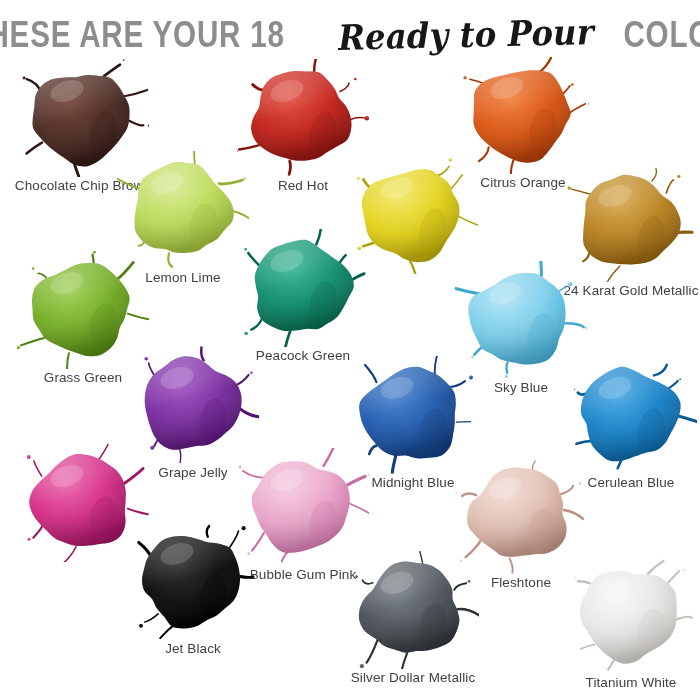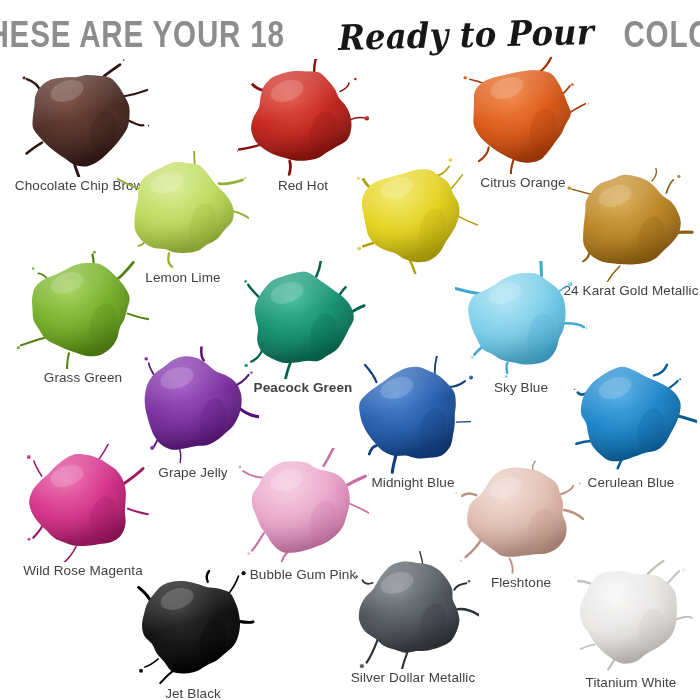--- a/index.html
+++ b/index.html
@@ -308,21 +308,21 @@
           <circle cx="1.3" cy="96.6" r="1.68" fill="url(#g6)"></circle>
           <path d="M52.0,102.3Q49.8,109.5 50.2,118.1" fill="none" stroke="#4f8010" stroke-width="2.04" stroke-linecap="round"></path>
           <path d="M110.2,58.0C109.3,61.5 108.6,64.8 107.4,68.0C106.1,71.1 103.9,73.7 102.7,76.9C101.4,80.2 101.5,84.3 99.9,87.7C98.4,91.1 96.1,94.8 93.2,97.5C90.3,100.2 86.6,102.9 82.8,104.2C78.9,105.4 74.2,105.4 70.1,104.9C66.0,104.4 62.1,102.6 58.4,101.4C54.7,100.2 51.3,99.0 47.9,97.7C44.5,96.3 41.3,94.9 38.0,93.2C34.7,91.5 31.0,90.0 28.3,87.5C25.7,85.1 24.1,81.6 22.1,78.5C20.2,75.4 17.7,72.3 16.6,68.9C15.5,65.5 15.8,61.7 15.5,58.0C15.3,54.3 14.7,50.5 15.2,46.8C15.7,43.1 16.4,38.8 18.5,35.7C20.6,32.6 24.4,30.0 27.7,28.0C31.1,26.0 35.3,25.2 38.7,23.7C42.1,22.2 44.9,20.7 48.2,19.1C51.5,17.5 54.6,15.1 58.3,14.0C61.9,12.8 66.0,12.3 70.0,12.1C74.0,11.9 78.6,11.7 82.3,12.9C86.1,14.1 89.5,16.9 92.6,19.4C95.7,21.8 98.2,24.7 100.8,27.6C103.4,30.4 106.0,33.2 108.0,36.4C110.0,39.6 112.3,43.2 112.6,46.8C113.0,50.4 111.0,54.5 110.2,58.0Z" fill="url(#g6)"></path>
           <path d="M110.2,58.0C109.3,61.5 108.6,64.8 107.4,68.0C106.1,71.1 103.9,73.7 102.7,76.9C101.4,80.2 101.5,84.3 99.9,87.7C98.4,91.1 96.1,94.8 93.2,97.5C90.3,100.2 86.6,102.9 82.8,104.2C78.9,105.4 74.2,105.4 70.1,104.9C66.0,104.4 62.1,102.6 58.4,101.4C54.7,100.2 51.3,99.0 47.9,97.7C44.5,96.3 41.3,94.9 38.0,93.2C34.7,91.5 31.0,90.0 28.3,87.5C25.7,85.1 24.1,81.6 22.1,78.5C20.2,75.4 17.7,72.3 16.6,68.9C15.5,65.5 15.8,61.7 15.5,58.0C15.3,54.3 14.7,50.5 15.2,46.8C15.7,43.1 16.4,38.8 18.5,35.7C20.6,32.6 24.4,30.0 27.7,28.0C31.1,26.0 35.3,25.2 38.7,23.7C42.1,22.2 44.9,20.7 48.2,19.1C51.5,17.5 54.6,15.1 58.3,14.0C61.9,12.8 66.0,12.3 70.0,12.1C74.0,11.9 78.6,11.7 82.3,12.9C86.1,14.1 89.5,16.9 92.6,19.4C95.7,21.8 98.2,24.7 100.8,27.6C103.4,30.4 106.0,33.2 108.0,36.4C110.0,39.6 112.3,43.2 112.6,46.8C113.0,50.4 111.0,54.5 110.2,58.0Z" fill="url(#s6)"></path>
           <ellipse cx="50" cy="32" rx="17" ry="10" fill="#ffffff" opacity="0.17" transform="rotate(-18 50 32)"></ellipse>
           <ellipse cx="86" cy="74" rx="13" ry="22" fill="#4f8010" opacity="0.22" transform="rotate(12 86 74)"></ellipse>
         </svg>
       </div>
       <div class="label">Grass Green</div>
     </div>
-    <div class="swatch" style="left: 228px; top: 205px; font-weight: bold;">
+    <div class="swatch" style="left: 228px; top: 173px;">
       <div class="blob-wrap">
         <svg class="blob" viewBox="0 0 132 118" xmlns="http://www.w3.org/2000/svg">
           <defs>
             <radialGradient id="g7" cx="38%" cy="30%" r="78%">
               <stop offset="0%" stop-color="#35b492"></stop>
               <stop offset="52%" stop-color="#0e8f6c"></stop>
               <stop offset="100%" stop-color="#06624a"></stop>
             </radialGradient>
             <linearGradient id="s7" x1="0" y1="0" x2="0.3" y2="1">
               <stop offset="0%" stop-color="#ffffff" stop-opacity="0.30"></stop>
@@ -505,21 +505,20 @@
           <path d="M25.0,82.4Q24.0,85.3 16.3,93.8" fill="none" stroke="#9d1460" stroke-width="2.05" stroke-linecap="round"></path>
           <circle cx="12.0" cy="95.2" r="1.41" fill="url(#g12)"></circle>
           <path d="M59.1,102.7Q53.8,113.1 46.7,118.7" fill="none" stroke="#9d1460" stroke-width="1.52" stroke-linecap="round"></path>
           <circle cx="45.9" cy="122.2" r="1.24" fill="url(#g12)"></circle>
           <path d="M108.5,58.0C108.4,61.4 107.9,64.5 107.9,68.1C107.9,71.7 109.1,75.9 108.4,79.8C107.8,83.6 106.6,88.1 104.1,91.2C101.7,94.3 97.6,96.8 93.8,98.3C89.9,99.8 85.1,99.6 81.1,100.2C77.1,100.8 73.5,101.5 69.7,101.8C65.9,102.1 62.0,102.3 58.3,101.8C54.6,101.3 51.0,99.9 47.5,98.6C44.0,97.3 40.4,96.0 37.4,94.0C34.4,91.9 32.2,89.0 29.6,86.5C27.0,83.9 24.1,81.6 21.7,78.7C19.3,75.8 16.9,72.7 15.3,69.2C13.7,65.8 12.2,61.7 12.2,58.0C12.2,54.3 13.7,50.2 15.4,46.8C17.2,43.5 20.2,40.5 22.7,37.8C25.3,35.1 28.2,33.0 30.7,30.5C33.3,28.0 35.3,25.3 38.0,22.9C40.7,20.4 43.5,17.8 46.8,15.7C50.1,13.6 53.9,11.0 57.8,10.2C61.7,9.5 66.1,10.3 70.1,11.0C74.1,11.7 78.1,12.9 81.7,14.5C85.3,16.1 88.5,18.4 91.7,20.6C94.8,22.8 98.2,24.9 100.7,27.7C103.1,30.4 105.1,33.9 106.4,37.2C107.8,40.6 108.4,44.2 108.8,47.7C109.1,51.2 108.6,54.6 108.5,58.0Z" fill="url(#g12)"></path>
           <path d="M108.5,58.0C108.4,61.4 107.9,64.5 107.9,68.1C107.9,71.7 109.1,75.9 108.4,79.8C107.8,83.6 106.6,88.1 104.1,91.2C101.7,94.3 97.6,96.8 93.8,98.3C89.9,99.8 85.1,99.6 81.1,100.2C77.1,100.8 73.5,101.5 69.7,101.8C65.9,102.1 62.0,102.3 58.3,101.8C54.6,101.3 51.0,99.9 47.5,98.6C44.0,97.3 40.4,96.0 37.4,94.0C34.4,91.9 32.2,89.0 29.6,86.5C27.0,83.9 24.1,81.6 21.7,78.7C19.3,75.8 16.9,72.7 15.3,69.2C13.7,65.8 12.2,61.7 12.2,58.0C12.2,54.3 13.7,50.2 15.4,46.8C17.2,43.5 20.2,40.5 22.7,37.8C25.3,35.1 28.2,33.0 30.7,30.5C33.3,28.0 35.3,25.3 38.0,22.9C40.7,20.4 43.5,17.8 46.8,15.7C50.1,13.6 53.9,11.0 57.8,10.2C61.7,9.5 66.1,10.3 70.1,11.0C74.1,11.7 78.1,12.9 81.7,14.5C85.3,16.1 88.5,18.4 91.7,20.6C94.8,22.8 98.2,24.9 100.7,27.7C103.1,30.4 105.1,33.9 106.4,37.2C107.8,40.6 108.4,44.2 108.8,47.7C109.1,51.2 108.6,54.6 108.5,58.0Z" fill="url(#s12)"></path>
           <ellipse cx="50" cy="32" rx="17" ry="10" fill="#ffffff" opacity="0.17" transform="rotate(-18 50 32)"></ellipse>
           <ellipse cx="86" cy="74" rx="13" ry="22" fill="#9d1460" opacity="0.22" transform="rotate(12 86 74)"></ellipse>
         </svg>
       </div>
-      <div class="label">Wild Rose Magenta</div>
     </div>
     <div class="swatch" style="left: 228px; top: 392px;">
       <div class="blob-wrap">
         <svg class="blob" viewBox="0 0 132 118" xmlns="http://www.w3.org/2000/svg">
           <defs>
             <radialGradient id="g13" cx="38%" cy="30%" r="78%">
               <stop offset="0%" stop-color="#f5c8de"></stop>
               <stop offset="52%" stop-color="#e9a3c9"></stop>
               <stop offset="100%" stop-color="#c86ea3"></stop>
             </radialGradient>
@@ -574,21 +573,21 @@
           <path d="M54.6,102.5Q58.7,110.9 57.3,116.8" fill="none" stroke="#bd9081" stroke-width="1.81" stroke-linecap="round"></path>
           <circle cx="56.7" cy="123.7" r="2.26" fill="url(#g14)"></circle>
           <path d="M107.5,58.0C108.0,61.5 110.8,65.1 111.2,68.9C111.7,72.7 111.7,77.1 110.4,80.8C109.2,84.4 106.6,88.1 103.7,90.8C100.8,93.5 96.7,95.8 92.9,97.0C89.0,98.3 84.3,97.8 80.4,98.2C76.4,98.7 73.1,99.2 69.4,99.6C65.8,100.0 62.2,100.8 58.4,100.8C54.7,100.9 50.4,101.0 47.0,99.8C43.6,98.6 40.9,95.5 37.8,93.4C34.8,91.2 31.7,89.4 28.8,87.1C25.9,84.7 23.0,82.2 20.4,79.4C17.8,76.5 14.4,73.3 13.1,69.7C11.8,66.2 12.1,61.8 12.6,58.0C13.1,54.2 13.9,50.1 16.0,47.0C18.1,43.8 22.7,41.7 25.2,39.0C27.7,36.3 29.0,33.6 31.0,30.7C33.0,27.8 34.5,24.3 37.0,21.5C39.6,18.8 42.8,16.1 46.3,14.5C49.8,12.8 54.0,12.0 58.0,11.7C61.9,11.3 66.0,11.9 69.9,12.4C73.9,12.9 78.0,13.3 81.6,14.6C85.3,15.9 88.7,18.1 92.0,20.2C95.3,22.3 99.1,24.2 101.3,27.2C103.5,30.1 104.0,34.4 105.1,37.8C106.3,41.3 107.7,44.5 108.1,47.8C108.5,51.2 107.0,54.5 107.5,58.0Z" fill="url(#g14)"></path>
           <path d="M107.5,58.0C108.0,61.5 110.8,65.1 111.2,68.9C111.7,72.7 111.7,77.1 110.4,80.8C109.2,84.4 106.6,88.1 103.7,90.8C100.8,93.5 96.7,95.8 92.9,97.0C89.0,98.3 84.3,97.8 80.4,98.2C76.4,98.7 73.1,99.2 69.4,99.6C65.8,100.0 62.2,100.8 58.4,100.8C54.7,100.9 50.4,101.0 47.0,99.8C43.6,98.6 40.9,95.5 37.8,93.4C34.8,91.2 31.7,89.4 28.8,87.1C25.9,84.7 23.0,82.2 20.4,79.4C17.8,76.5 14.4,73.3 13.1,69.7C11.8,66.2 12.1,61.8 12.6,58.0C13.1,54.2 13.9,50.1 16.0,47.0C18.1,43.8 22.7,41.7 25.2,39.0C27.7,36.3 29.0,33.6 31.0,30.7C33.0,27.8 34.5,24.3 37.0,21.5C39.6,18.8 42.8,16.1 46.3,14.5C49.8,12.8 54.0,12.0 58.0,11.7C61.9,11.3 66.0,11.9 69.9,12.4C73.9,12.9 78.0,13.3 81.6,14.6C85.3,15.9 88.7,18.1 92.0,20.2C95.3,22.3 99.1,24.2 101.3,27.2C103.5,30.1 104.0,34.4 105.1,37.8C106.3,41.3 107.7,44.5 108.1,47.8C108.5,51.2 107.0,54.5 107.5,58.0Z" fill="url(#s14)"></path>
           <ellipse cx="50" cy="32" rx="17" ry="10" fill="#ffffff" opacity="0.17" transform="rotate(-18 50 32)"></ellipse>
           <ellipse cx="86" cy="74" rx="13" ry="22" fill="#bd9081" opacity="0.22" transform="rotate(12 86 74)"></ellipse>
         </svg>
       </div>
       <div class="label">Fleshtone</div>
     </div>
-    <div class="swatch" style="left: 118px; top: 511px;">
+    <div class="swatch" style="left: 118px; top: 466px;">
       <div class="blob-wrap">
         <svg class="blob" viewBox="0 0 132 118" xmlns="http://www.w3.org/2000/svg">
           <defs>
             <radialGradient id="g15" cx="38%" cy="30%" r="78%">
               <stop offset="0%" stop-color="#2a2a2a"></stop>
               <stop offset="52%" stop-color="#0a0a0a"></stop>
               <stop offset="100%" stop-color="#000000"></stop>
             </radialGradient>
             <linearGradient id="s15" x1="0" y1="0" x2="0.3" y2="1">
               <stop offset="0%" stop-color="#ffffff" stop-opacity="0.30"></stop>

